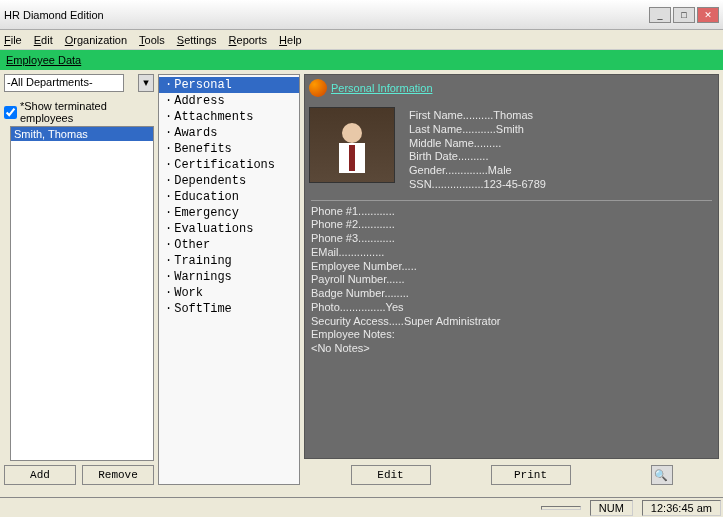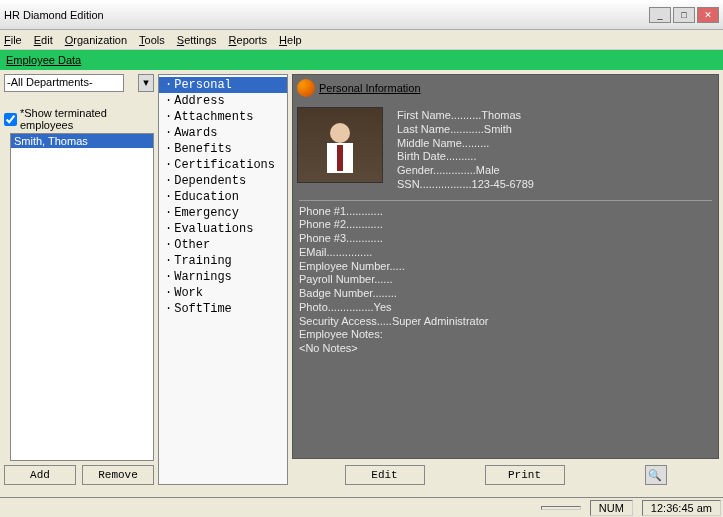--- a/index.html
+++ b/index.html
@@ -7,38 +7,38 @@
 .titlebar { height: 30px; background: linear-gradient(#fff, #e0e0e0); border-bottom: 1px solid #aaa; display: flex; align-items: center; padding: 0 4px; }
 .titlebar .title { flex: 1; }
 .winbtn { width: 22px; height: 16px; margin-left: 2px; border: 1px solid #888; background: #ddd; display: flex; align-items: center; justify-content: center; font-size: 9px; cursor: pointer; }
 .winbtn.close { background: #d66; color: #fff; }
 .menubar { height: 20px; background: #ece9d8; display: flex; align-items: center; padding: 0 4px; border-bottom: 1px solid #ccc; }
 .menubar span { margin-right: 12px; cursor: pointer; }
 .menubar span u { text-decoration: underline; }
 .panel-label { padding: 4px 6px; background: #22c55e; text-decoration: underline; }
 .main { display: flex; height: 419px; padding: 4px; gap: 4px; }
 .left { width: 150px; display: flex; flex-direction: column; }
-.deptrow { display: flex; gap: 14px; margin-bottom: 15px; }
+.deptrow { display: flex; gap: 14px; margin-bottom: 8px; }
 .dept { flex: 1; border: 1px solid #888; background: #fff; height: 18px; padding: 1px 2px; }
 .dropbtn { width: 16px; height: 18px; border: 1px solid #888; background: #ddd; text-align: center; line-height: 14px; cursor: pointer; }
 .chkrow { display: flex; align-items: center; gap: 3px; margin-bottom: 2px; }
 .chkrow input { margin: 0; }
 .emplist { flex: 1; border: 1px solid #888; background: #fff; margin-left: 6px; }
 .emplist .item { padding: 1px 3px; background: #316ac5; color: #fff; }
 .btnrow { display: flex; gap: 6px; margin-top: 4px; }
 .btn { flex: 1; height: 20px; border: 1px solid #888; background: #ece9d8; cursor: pointer; font-family: Liberation Mono, monospace; }
-.mid { width: 130px; border: 1px solid #888; background: #f8f8f8; padding: 2px 0; overflow-y: auto; }
+.mid { width: 142px; border: 1px solid #888; background: #f8f8f8; padding: 2px 0; overflow-y: auto; }
 .mid .cat { padding: 1px 6px; font-family: "Courier New", monospace; font-size: 12px; cursor: pointer; white-space: nowrap; }
 .mid .cat::before { content: "·"; margin-right: 2px; }
 .mid .cat.sel { background: #316ac5; color: #fff; }
 .right { flex: 1; display: flex; flex-direction: column; }
 .detail { flex: 1; border: 1px solid #555; background: #6b6b6b; color: #e8e8e8; font-family: "Courier New", monospace; font-size: 12px; overflow: auto; }
 .dhead { display: flex; align-items: flex-start; gap: 8px; padding: 4px; }
 .photo { width: 86px; height: 76px; background: linear-gradient(#4a3828, #5a4838); border: 1px solid #333; flex-shrink: 0; display:flex; align-items:center; justify-content:center; }
-.section-title { color: #000000; font-family: Tahoma; font-size: 16px; text-decoration: underline; padding: 4px 0 6px 4px; display: flex; align-items: center; }
+.section-title { color: #5eead4; font-family: Tahoma; font-size: 16px; text-decoration: underline; padding: 4px 0 6px 4px; display: flex; align-items: center; }
 .ico { width: 18px; height: 18px; border-radius: 50%; background: radial-gradient(circle at 30% 30%, #f90, #c40); margin-right: 4px; flex-shrink:0; }
 .pre { white-space: pre; padding: 2px 6px; line-height: 1.25; }
 hr.sep { border: none; border-top: 1px solid #999; margin: 2px 6px; }
 .bbtns { display: flex; justify-content: center; gap: 60px; padding-top: 6px; align-items:center; }
 .bbtns .btn { flex: 0 0 80px; }
 .tool { width: 22px; height: 20px; border: 1px solid #888; background: #ddd; cursor: pointer; display:flex;align-items:center;justify-content:center; margin-left: 20px; }
 .status { position: absolute; bottom: 0; left: 0; right: 0; height: 20px; border-top: 1px solid #888; display: flex; justify-content: flex-end; align-items: center; background: #ece9d8; gap: 7px; }
 .status .cell { border: 1px inset #ccc; padding: 1px 8px; margin-right: 2px; min-width: 40px; text-align: center; }
 </style>
 </head>

